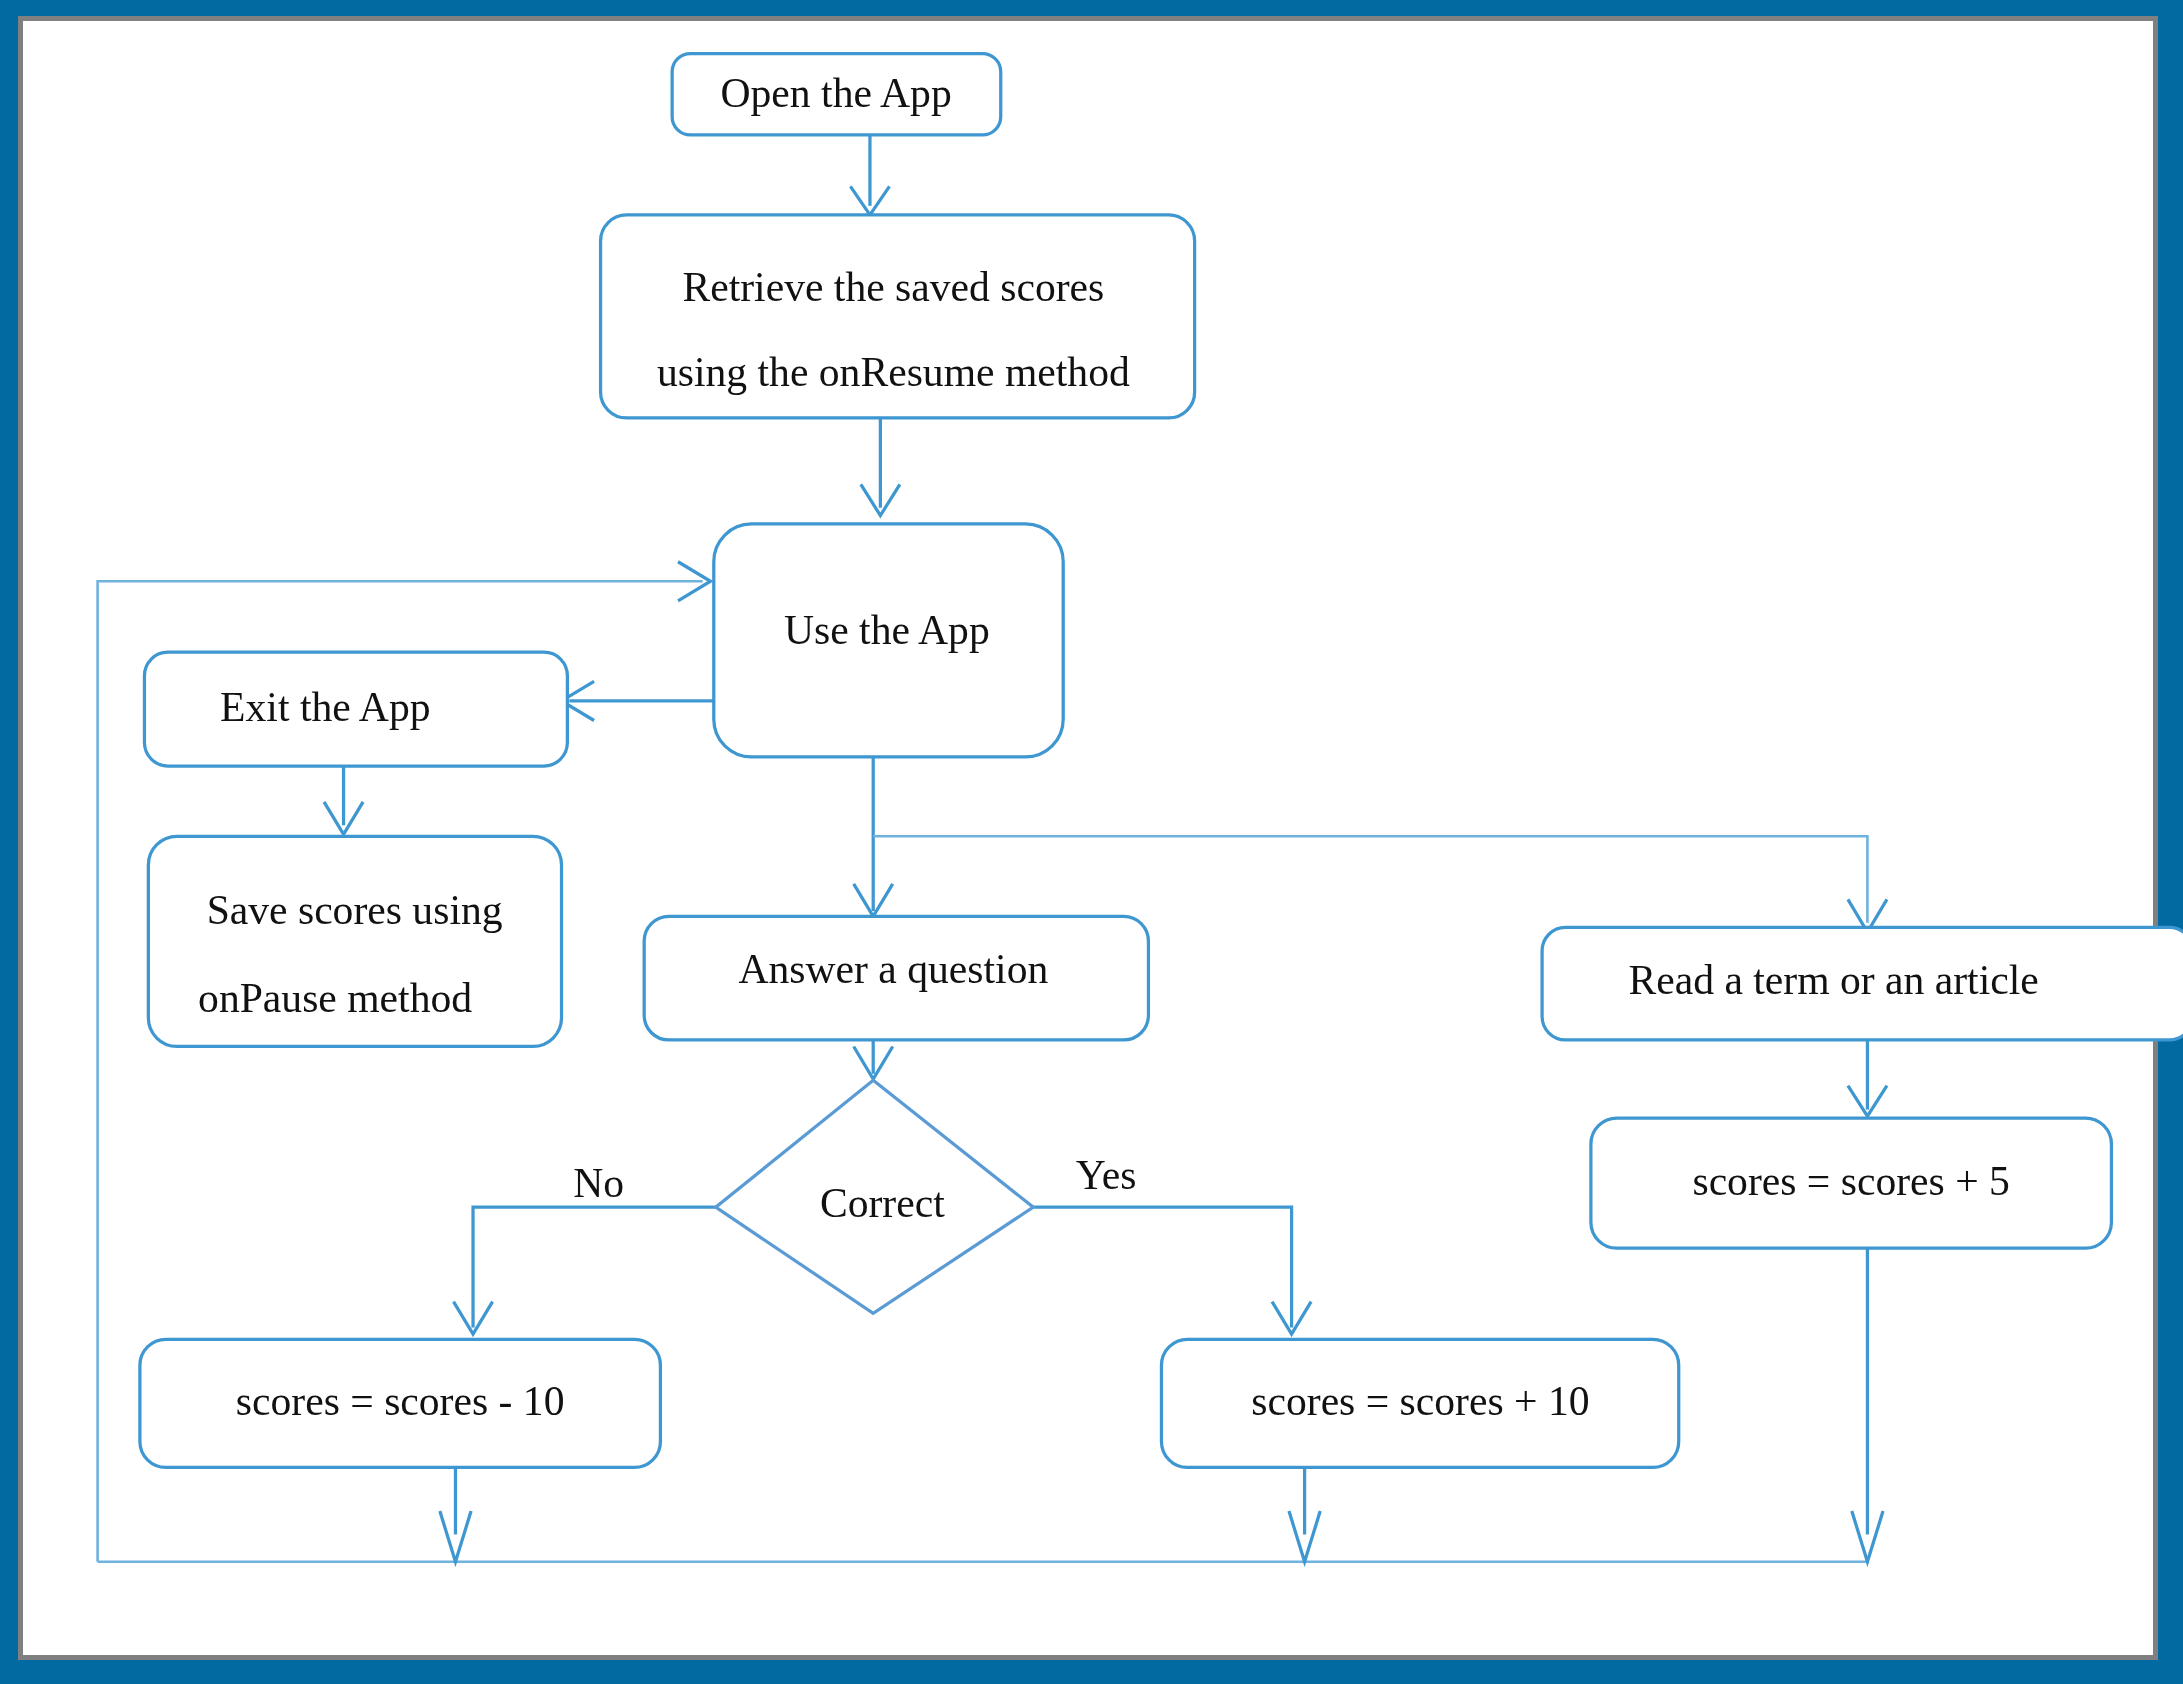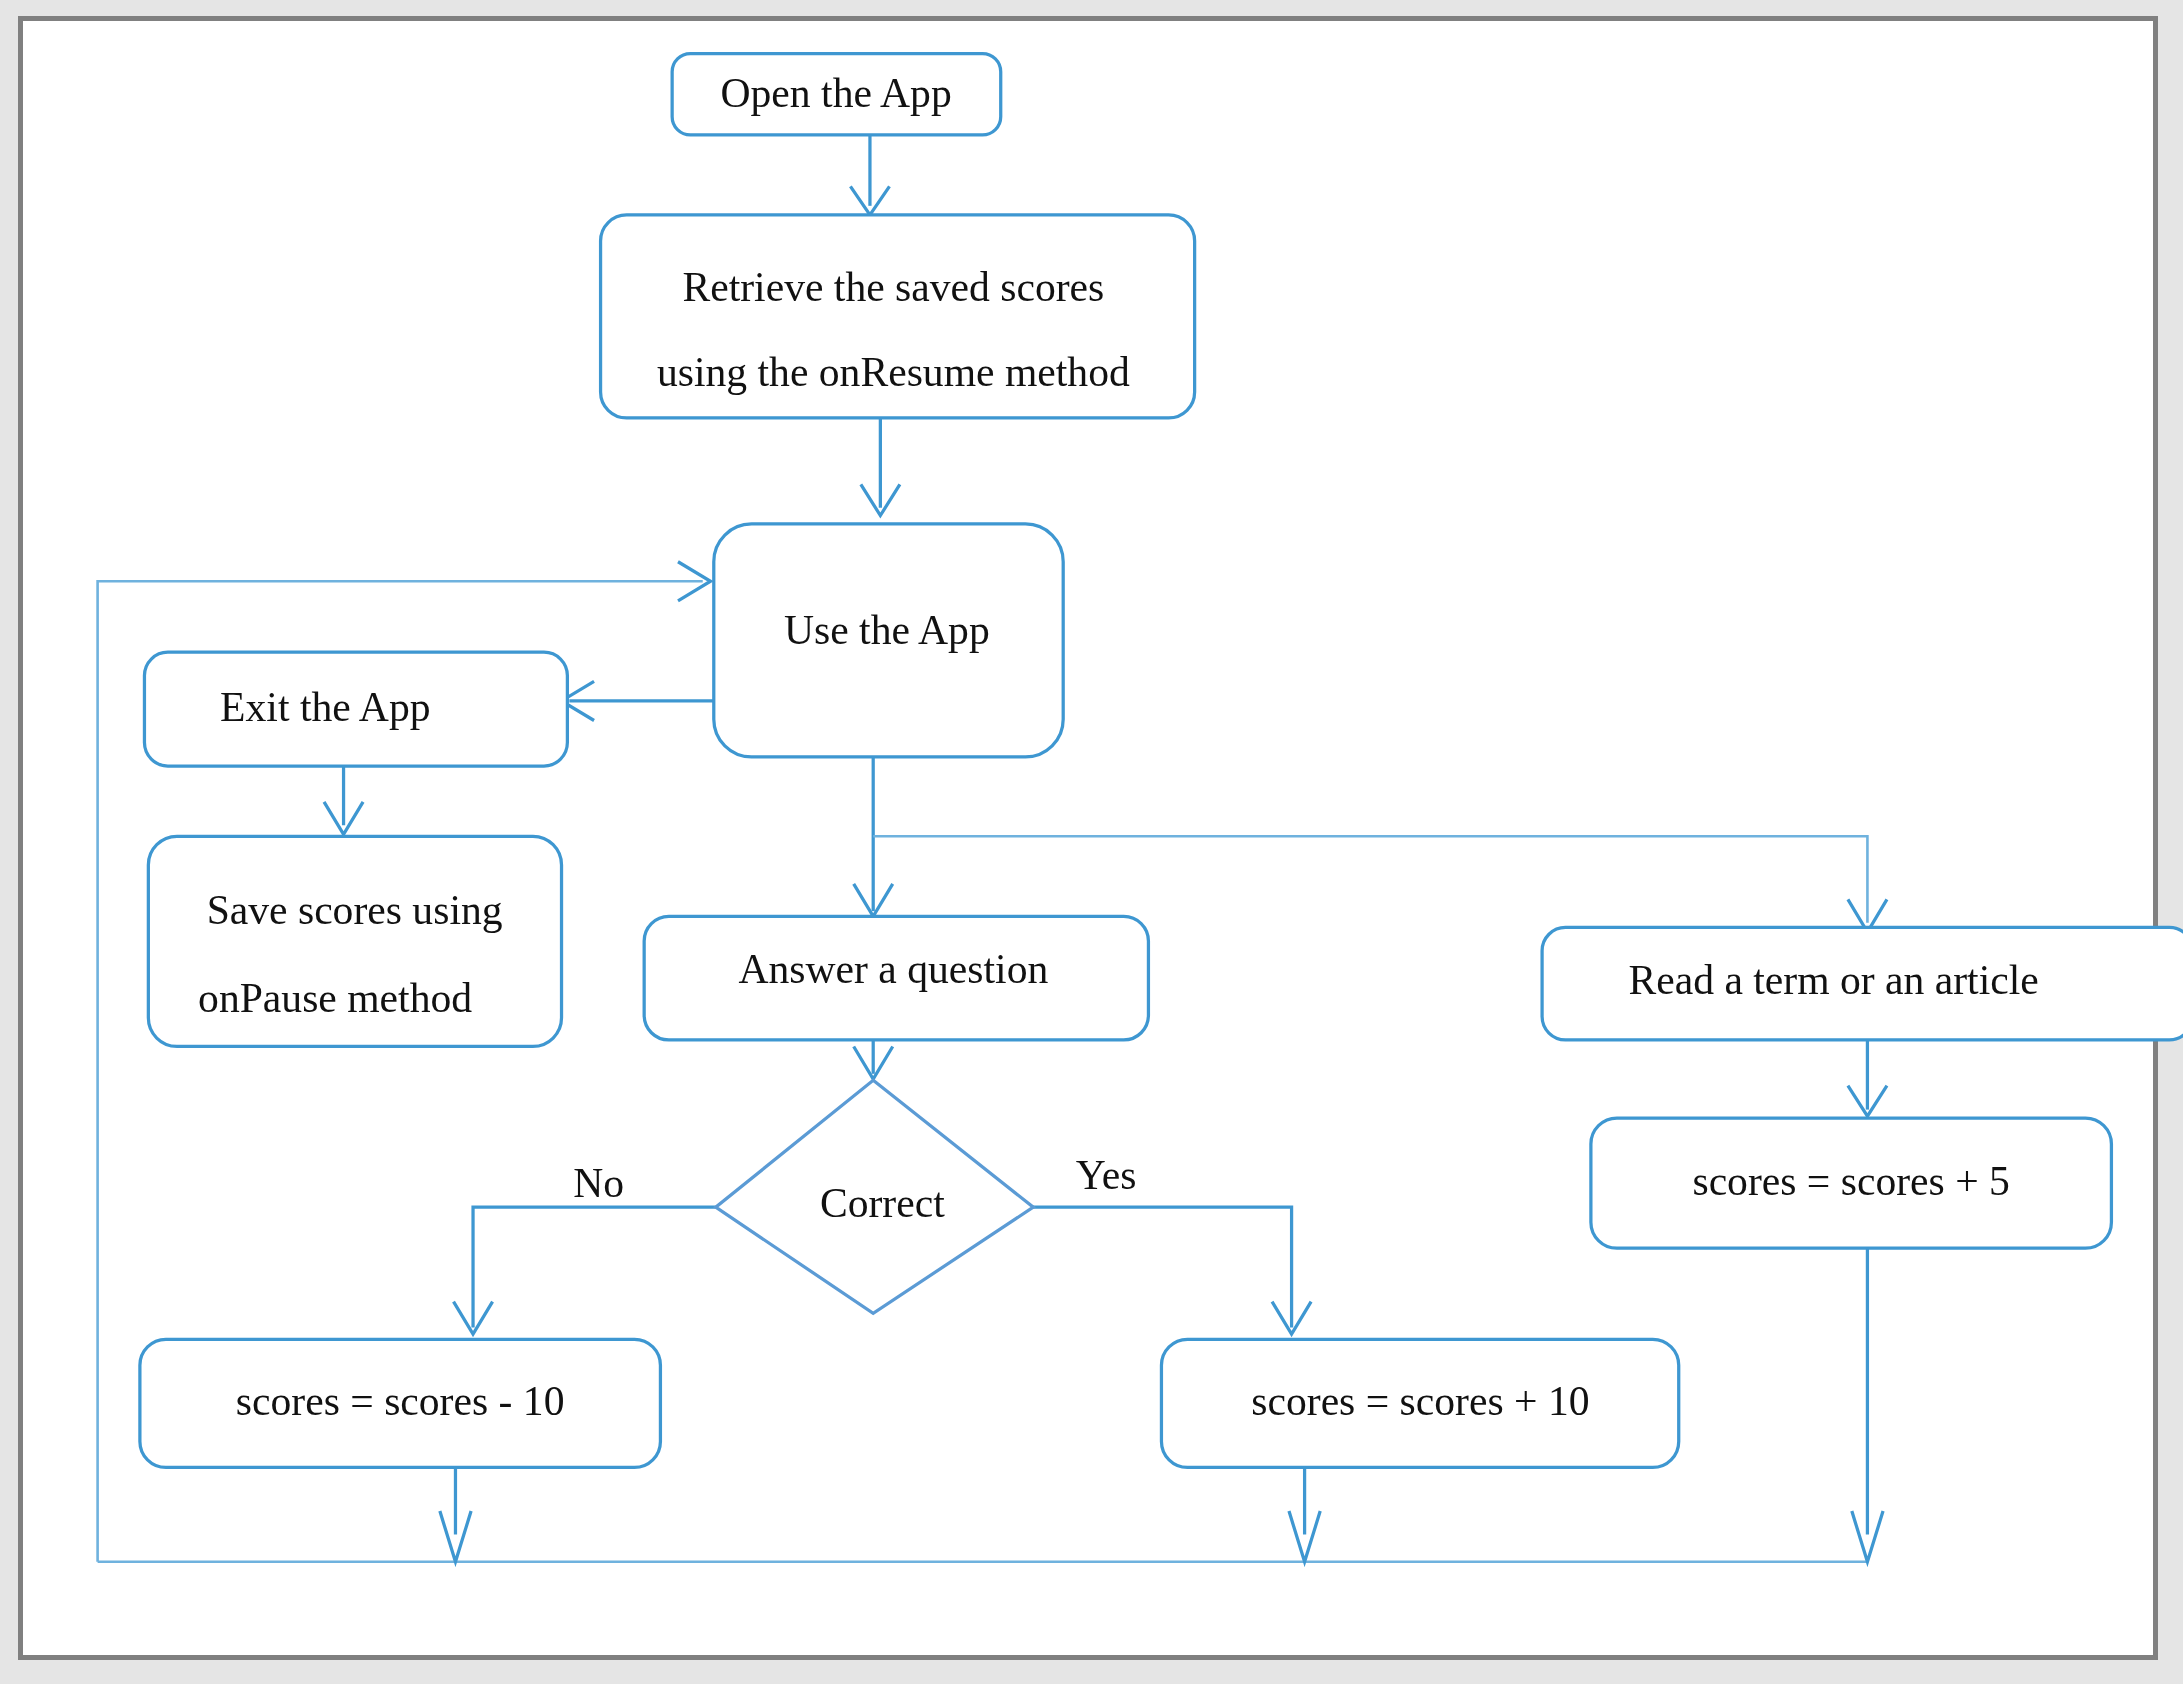--- a/index.html
+++ b/index.html
@@ -10,21 +10,21 @@
   body {
     width: 2183px;
     height: 1685px;
     font-family: "Liberation Serif", "DejaVu Serif", serif;
     overflow: hidden;
   }
   #page {
     position: relative;
     width: 2183px;
     height: 1685px;
-    background: #e5e5e5;
+    background: #0369a1;
   }
   #frame {
     position: absolute;
     left: 18px;
     top: 16.3px;
     width: 2140px;
     height: 1644px;
     border: 5.9px solid #808080;
     box-sizing: border-box;
     background: #ffffff;

